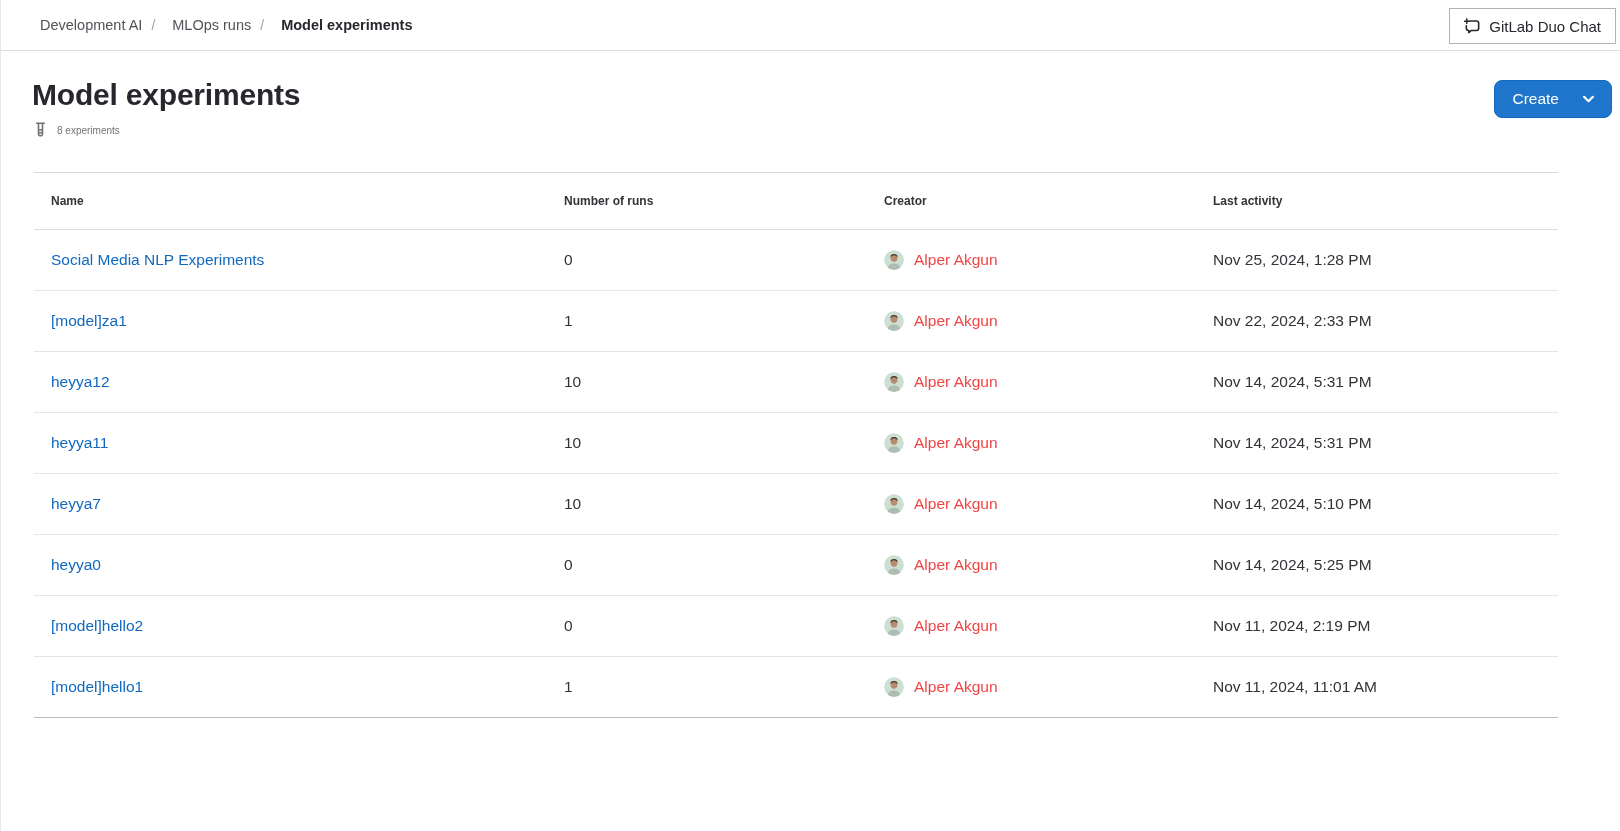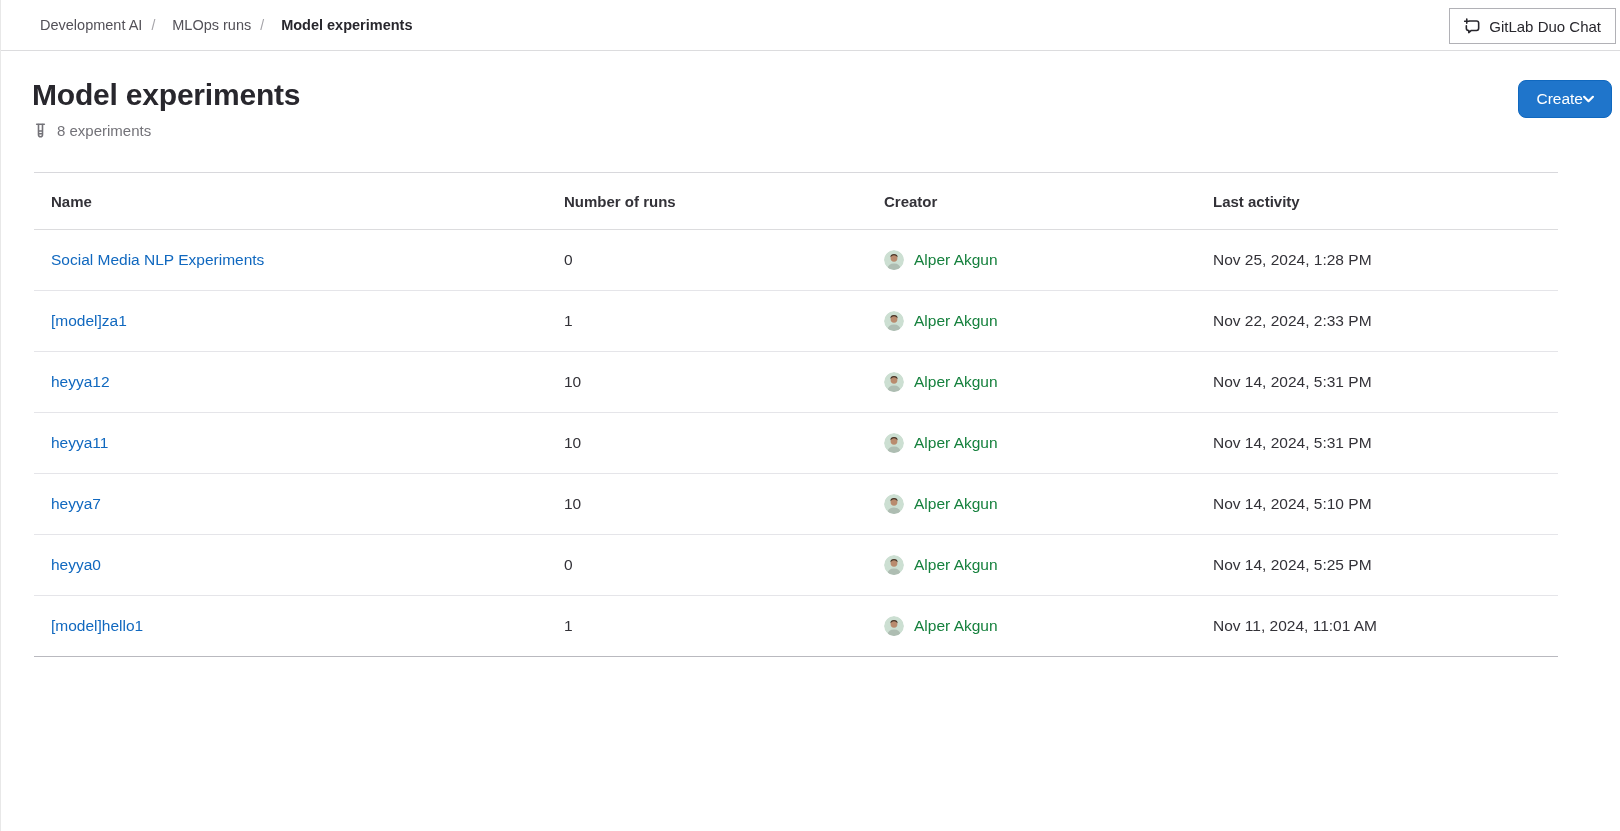--- a/index.html
+++ b/index.html
@@ -62,31 +62,31 @@
     color: #28272d;
     letter-spacing: -0.2px;
     line-height: 40px;
   }
   .count-row {
     margin-top: 7px;
     margin-left: 2px;
     display: flex;
     align-items: center;
     gap: 8px;
-    font-size: 15px;
+    font-size: 10px;
     color: #737278;
   }
   .create-btn {
     position: absolute;
     right: 8px;
     top: 29px;
     height: 38px;
     display: inline-flex;
     align-items: center;
-    gap: 0;
+    gap: 24px;
     padding: 0 17px;
     background: var(--accent, #1f75cb);
     border: 1px solid #1068bf;
     border-radius: 8px;
     color: #fff;
     font-size: 15.5px;
     cursor: pointer;
     font-family: inherit;
   }
 
@@ -101,21 +101,21 @@
   col.c-name    { width: 513px; }
   col.c-runs    { width: 320px; }
   col.c-creator { width: 329px; }
   col.c-date    { width: 362px; }
 
   thead th {
     height: 57px;
     text-align: left;
     vertical-align: middle;
     padding-left: 17px;
-    font-size: 15px;
+    font-size: 12px;
     font-weight: 700;
     color: #333238;
     border-bottom: 1px solid #dcdcde;
   }
   tbody td {
     height: 61px;
     vertical-align: middle;
     padding-left: 17px;
     font-size: 15.5px;
     color: #333238;
@@ -131,21 +131,21 @@
 
   .creator-cell { display: flex; align-items: center; gap: 10px; }
   .avatar {
     width: 20px; height: 20px;
     border-radius: 50%;
     overflow: hidden;
     flex: 0 0 auto;
     cursor: pointer;
     display: block;
   }
-  .creator-name { color: #15803d; text-decoration: none; cursor: pointer; }
+  .creator-name { color: #ef4444; text-decoration: none; cursor: pointer; }
 
   .icon { display: inline-flex; align-items: center; justify-content: center; }
 </style>
 </head>
 <body>
 
 <header class="topbar">
   <nav class="breadcrumb">
     <a>Development AI</a>
     <span class="sep">/</span>
@@ -345,20 +345,44 @@
         </span>
         <a class="creator-name">Alper Akgun</a>
       </span>
     </td>
     <td>
       <span>Nov 14, 2024, 5:25 PM</span>
     </td>
   </tr>
         <tr>
     <td>
+      <a class="exp-link">[model]hello2</a>
+    </td>
+    <td>
+      <span>0</span>
+    </td>
+    <td>
+      <span class="creator-cell">
+        <span class="avatar">
+          <svg width="20" height="20" viewBox="0 0 20 20">
+            <circle cx="10" cy="10" r="10" fill="#ccdfd2"></circle>
+            <ellipse cx="10" cy="8" rx="3.4" ry="3.8" fill="#b98b6e"></ellipse>
+            <path d="M6.4 7.2 Q10 3.2 13.6 7.2 Q13.6 4.2 10 4.1 Q6.4 4.2 6.4 7.2Z" fill="#463528"></path>
+            <path d="M3.5 19 Q4 13.5 10 13.5 Q16 13.5 16.5 19 Q13 20.8 10 20.8 Q7 20.8 3.5 19Z" fill="#aebdb2"></path>
+          </svg>
+        </span>
+        <a class="creator-name">Alper Akgun</a>
+      </span>
+    </td>
+    <td>
+      <span>Nov 11, 2024, 2:19 PM</span>
+    </td>
+  </tr>
+        <tr>
+    <td>
       <a class="exp-link">[model]hello1</a>
     </td>
     <td>
       <span>1</span>
     </td>
     <td>
       <span class="creator-cell">
         <span class="avatar">
           <svg width="20" height="20" viewBox="0 0 20 20">
             <circle cx="10" cy="10" r="10" fill="#ccdfd2"></circle>

